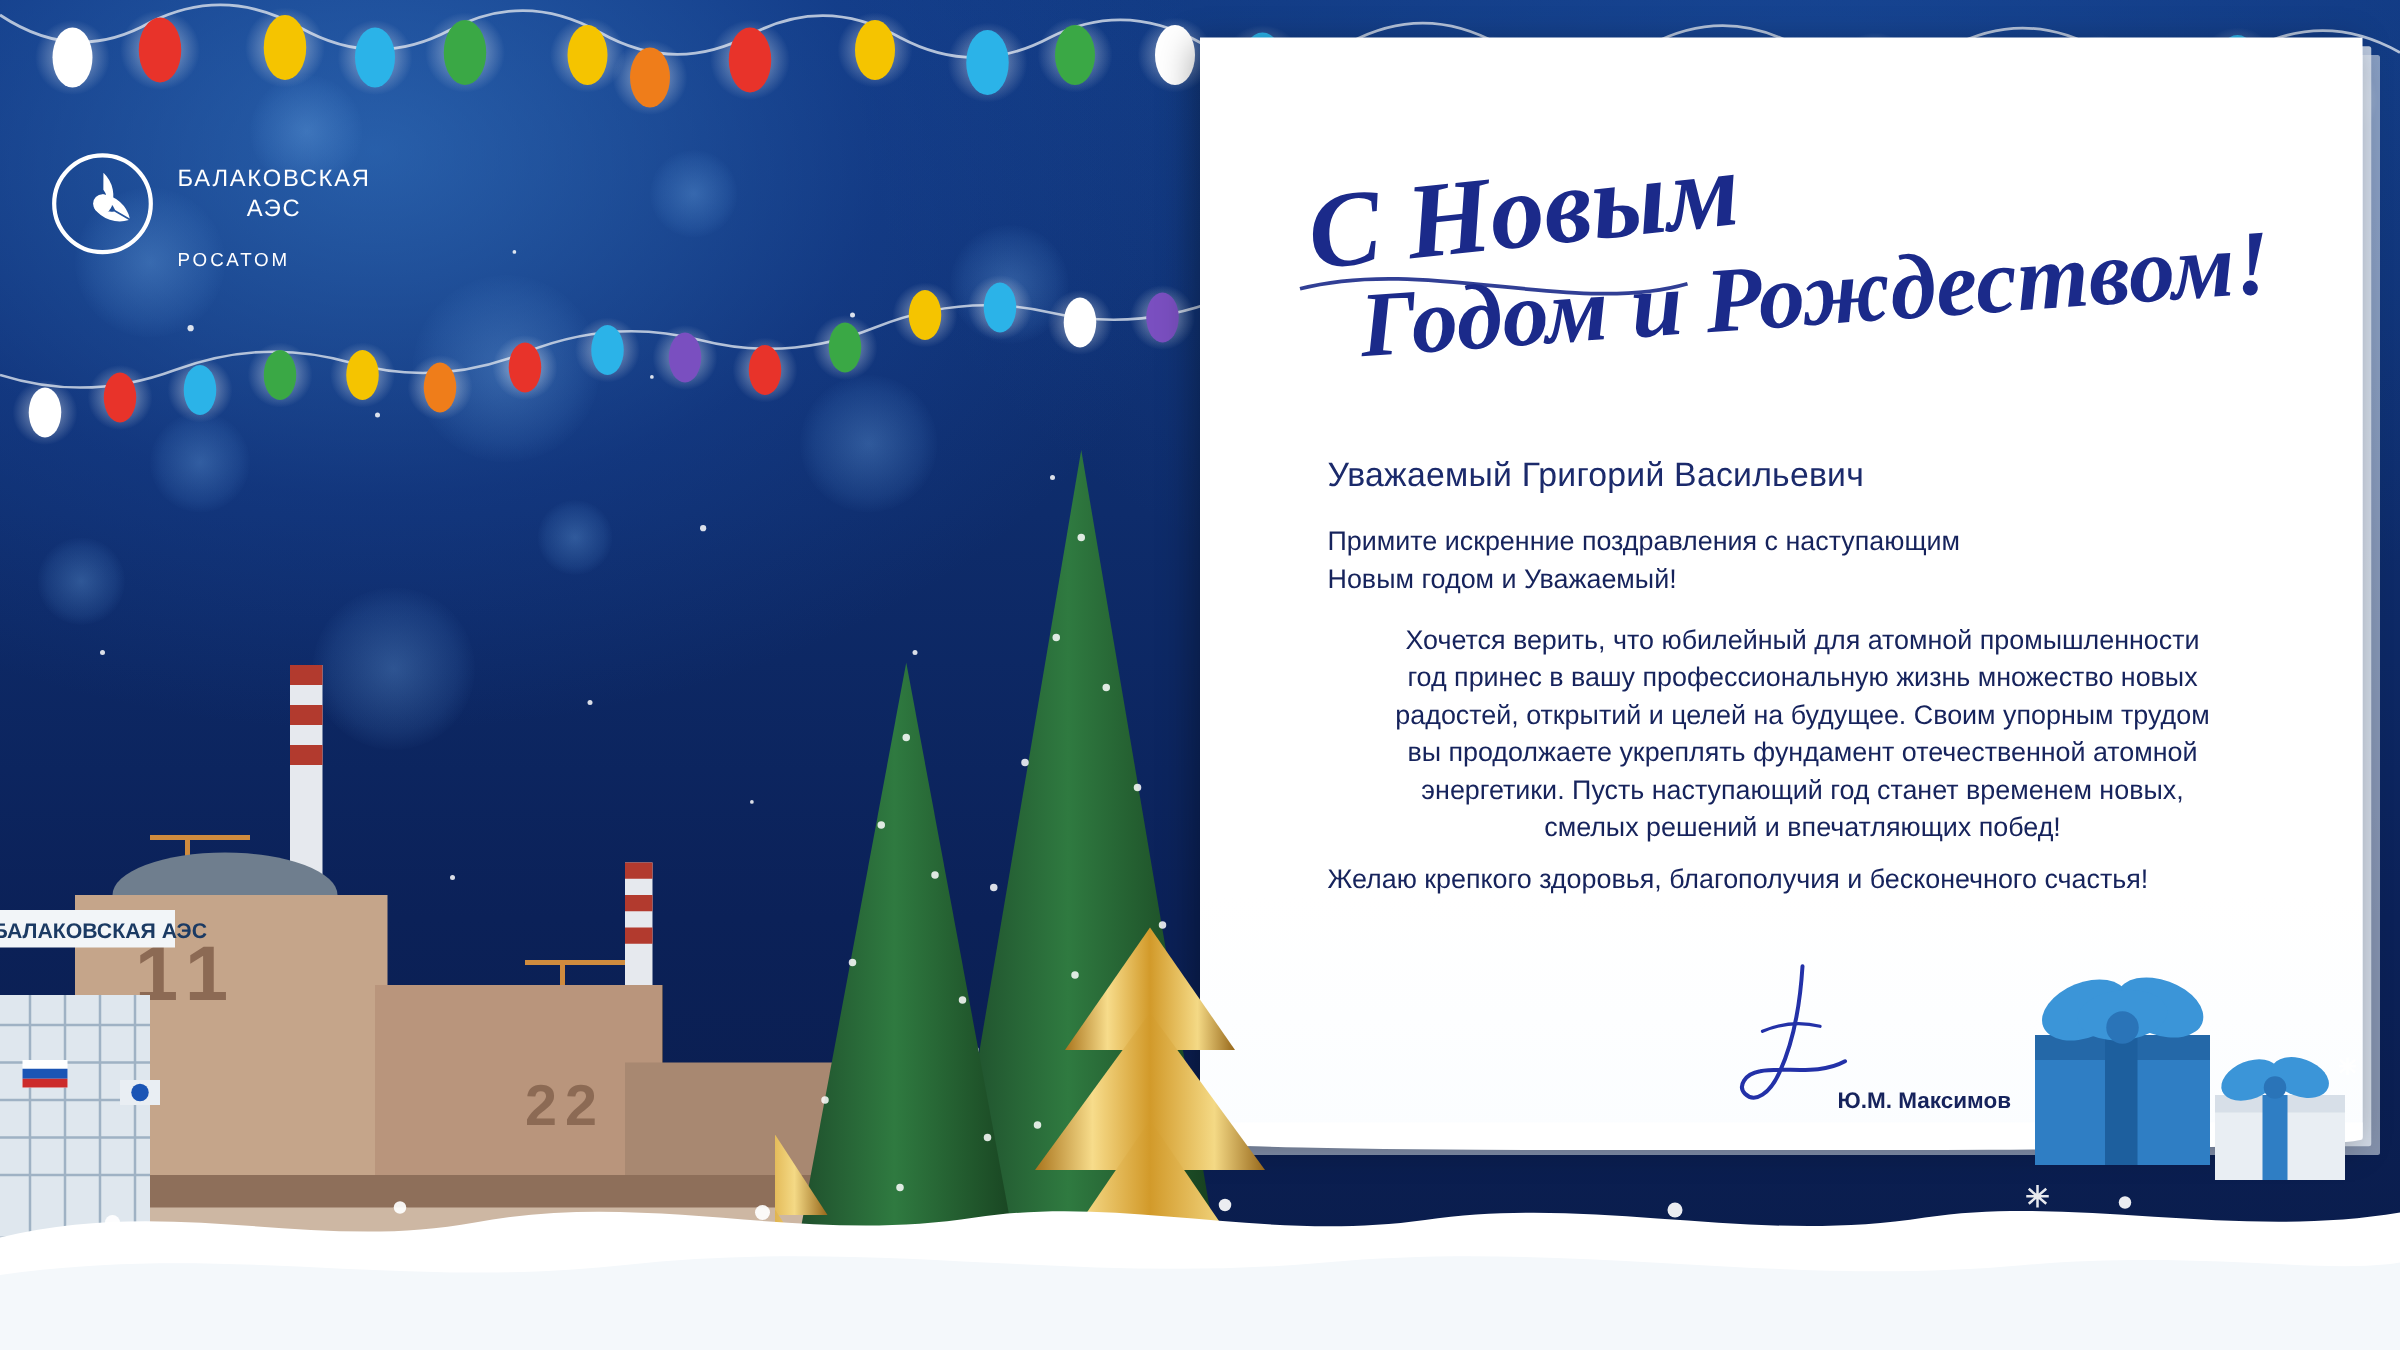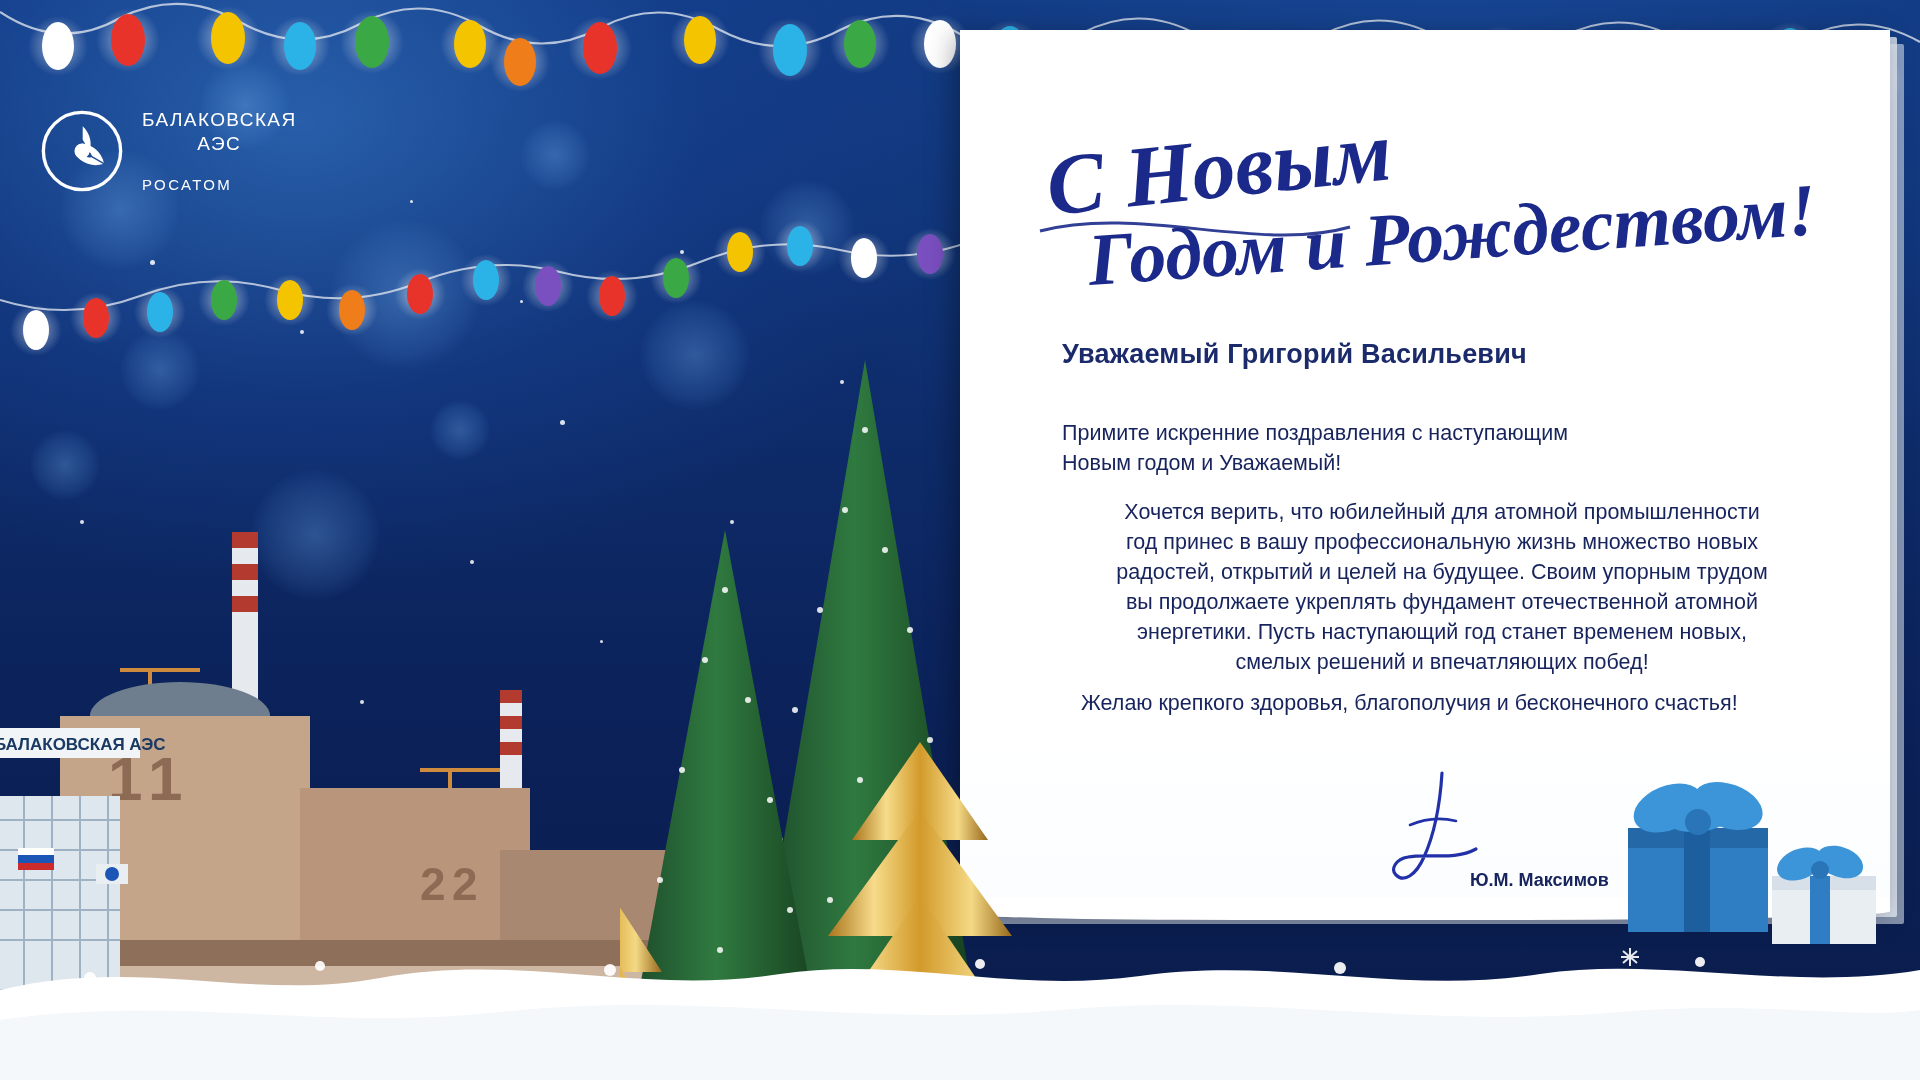--- a/index.html
+++ b/index.html
@@ -50,21 +50,21 @@
     position: absolute;
     left: 40px;
     top: 108px;
     display: flex;
     align-items: center;
     gap: 18px;
     color: #ffffff;
   }
   #logo .mark { width: 84px; height: 84px; flex: 0 0 84px; }
   #logo .txt { line-height: 1.25; }
-  #logo .l1 { font-size: 19px; letter-spacing: 1.4px; font-weight: 400; }
+  #logo .l1 { font-size: 19px; letter-spacing: 1.4px; font-weight: 400; margin-top: 24px; }
   #logo .l2 { font-size: 19px; letter-spacing: 1.4px; font-weight: 400; text-align: center; }
   #logo .l3 { font-size: 15px; letter-spacing: 2.4px; font-weight: 400; margin-top: 20px; }
 
   
   #sheet-stack { position: absolute; left: 960px; top: 30px; }
   .sheet-shadow {
     position: absolute;
     width: 930px;
     height: 880px;
     background: #e7eef6;
@@ -88,38 +88,38 @@
     border-radius: 0 0 40% 30%;
   }
 
   
   #greeting { position: absolute; left: 1020px; top: 135px; width: 800px; height: 160px; }
 
   
   #salutation {
     position: absolute;
     left: 1062px;
-    top: 339px;
+    top: 365px;
     font-size: 27px;
-    font-weight: 700;
+    font-weight: 400;
     color: #1b2a6b;
     letter-spacing: 0.2px;
   }
   .para {
     position: absolute;
     left: 1062px;
     color: #16235c;
     font-size: 21.5px;
     line-height: 30px;
     width: 760px;
     white-space: pre-line;
   }
   #p1 { top: 418px; }
   #p2 { top: 497px; text-align: center; }
-  #p3 { top: 688px; margin-left: 19px; }
+  #p3 { top: 688px; }
 
   
   #sig-title {
     position: absolute;
     left: 1062px;
     top: 800px;
     font-size: 15.5px;
     line-height: 20px;
     color: #16235c;
     white-space: pre-line;

